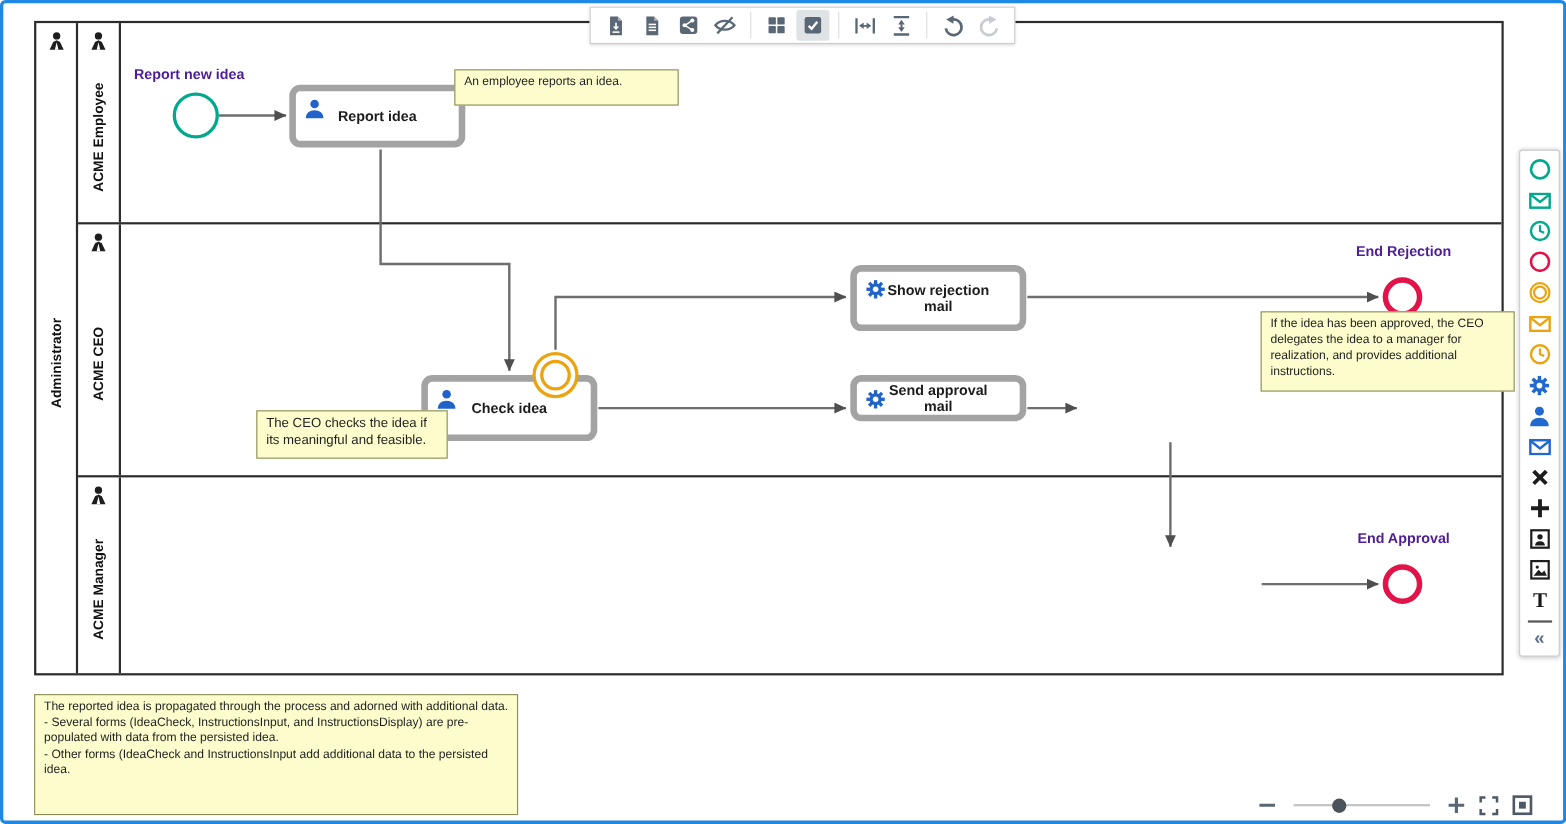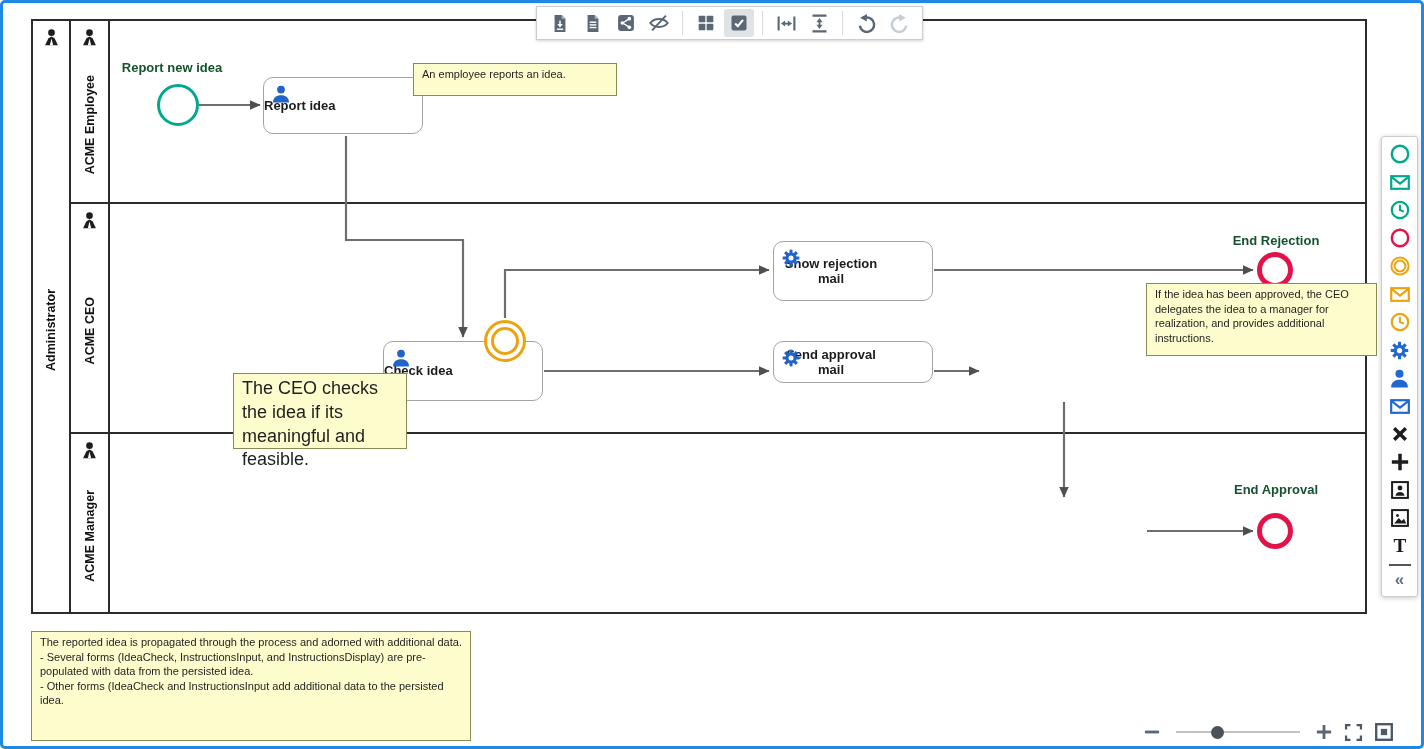--- a/index.html
+++ b/index.html
@@ -19,33 +19,33 @@
   .lane { position:relative; display:flex; }
   .lane + .lane { border-top:2px solid #2b2b2b; }
   .lane-header { width:39px; border-right:2px solid #2b2b2b; position:relative;
                  display:flex; flex-direction:column; align-items:center; }
   .head-person { margin-top:7px; flex:0 0 auto; }
   .vcenter { flex:1; display:flex; align-items:center; justify-content:center; }
   .rot { writing-mode:vertical-rl; transform:rotate(180deg); font-weight:bold;
          font-size:12.5px; color:#111; white-space:nowrap; }
 
   
-  .task { position:absolute; background:#fff; border:1px solid #a3a3a3; border-radius:10px;
-          display:flex; align-items:center; z-index:3; }
+  .task { position:absolute; background:#fff; border:6px solid #a3a3a3; border-radius:10px;
+          display:flex; align-items:center; justify-content:center; z-index:3; }
   .task-icon { position:absolute; left:7px; top:6px; line-height:0; }
   .task-label { font-weight:bold; font-size:13px; color:#1c1c1c; text-align:center;
                 max-width:114px; line-height:1.18; }
   .event { position:absolute; background:#fff; border-radius:50%; z-index:4; }
   .event.start { width:42px; height:42px; border:3px solid #00a98c; }
   .event.end { width:36px; height:36px; border:5px solid #e21349; }
   .boundary { position:absolute; width:42px; height:42px; border:3px solid #eba40f;
               border-radius:50%; background:#fff; z-index:4;
               display:flex; align-items:center; justify-content:center; }
   .boundary-inner { width:28px; height:28px; border:3px solid #eba40f; border-radius:50%; }
-  .node-label { position:absolute; font-weight:bold; font-size:13px; color:#14532d;
+  .node-label { position:absolute; font-weight:bold; font-size:13px; color:#4c1d95;
                 text-align:center; z-index:3; }
   .note { position:absolute; background:#fcfccd; border:1.5px solid #8a8a55; color:#1f1f1f;
           font-size:11px; line-height:1.32; padding:3px 8px; z-index:5; white-space:pre-wrap; }
 
   
   .toolbar { position:absolute; left:533px; top:3px; height:34px; padding:0 8px;
              background:#fff; border:1px solid #c9ccd1; box-shadow:0 1px 3px rgba(0,0,0,.18);
              display:flex; align-items:center; gap:3px; z-index:10; }
   .tbtn { width:30px; height:28px; display:flex; align-items:center; justify-content:center;
           border-radius:3px; cursor:pointer; }
@@ -178,21 +178,21 @@
     </div>
   </div>
 
   <div class="node-label" style="left:110px; top:57px; width:118px">Report new idea</div>
   <div class="event start" style="left:154px; top:81px"></div>
 
   <div class="boundary" style="left:481px; top:317px">
     <div class="boundary-inner"></div>
   </div>
 
-  <div class="node-label" style="left:1212px; top:230px; width:122px">End Rejection</div>
+  <div class="node-label" style="left:1212px; top:218px; width:122px">End Rejection</div>
   <div class="event end" style="left:1254px; top:249px"></div>
 
   <div class="node-label" style="left:1212px; top:479px; width:122px">End Approval</div>
   <div class="event end" style="left:1254px; top:510px"></div>
 
   <div class="task" style="left:260px; top:74px; width:160px; height:57px">
     <span class="task-icon"><svg width="20" height="20" fill="#2163c9">
           <use href="#i-person"></use>
         </svg></span>
     <span class="task-label">Report idea</span>
@@ -215,21 +215,21 @@
   <div class="task" style="left:770px; top:338px; width:160px; height:42px">
     <span class="task-icon"><svg width="20" height="20" style="color:#2163c9">
           <use href="#i-gear"></use>
         </svg></span>
     <span class="task-label">Send approval mail</span>
   </div>
 
 
 
   <div class="note" style="left:410px; top:60px; width:204px; height:33px">An employee reports an idea.</div>
-  <div class="note" style="left:230px; top:370px; width:174px; height:76px; font-size:18px">The CEO checks the idea if its meaningful and feasible.</div>
+  <div class="note" style="left:230px; top:370px; width:174px; height:44px; font-size:12px">The CEO checks the idea if its meaningful and feasible.</div>
   <div class="note" style="left:1143px; top:280px; width:231px; height:73px">If the idea has been approved, the CEO delegates the idea to a manager for realization, and provides additional instructions.</div>
   <div class="note" style="left:28px; top:628px; width:440px; height:110px">The reported idea is propagated through the process and adorned with additional data.
 - Several forms (IdeaCheck, InstructionsInput, and InstructionsDisplay) are pre-populated with data from the persisted idea.
 - Other forms (IdeaCheck and InstructionsInput add additional data to the persisted idea.</div>
 
   <div class="toolbar">
     <div class="tbtn">
       <svg width="20" height="21" viewBox="0 0 24 24">
         <path d="M5.5 1.8 h8.5 l4.5 4.5 v16 h-13 z" fill="#5a6775"></path>
         <path d="M14 1.8 l4.5 4.5 h-4.5 z" fill="#aeb6bd"></path>

